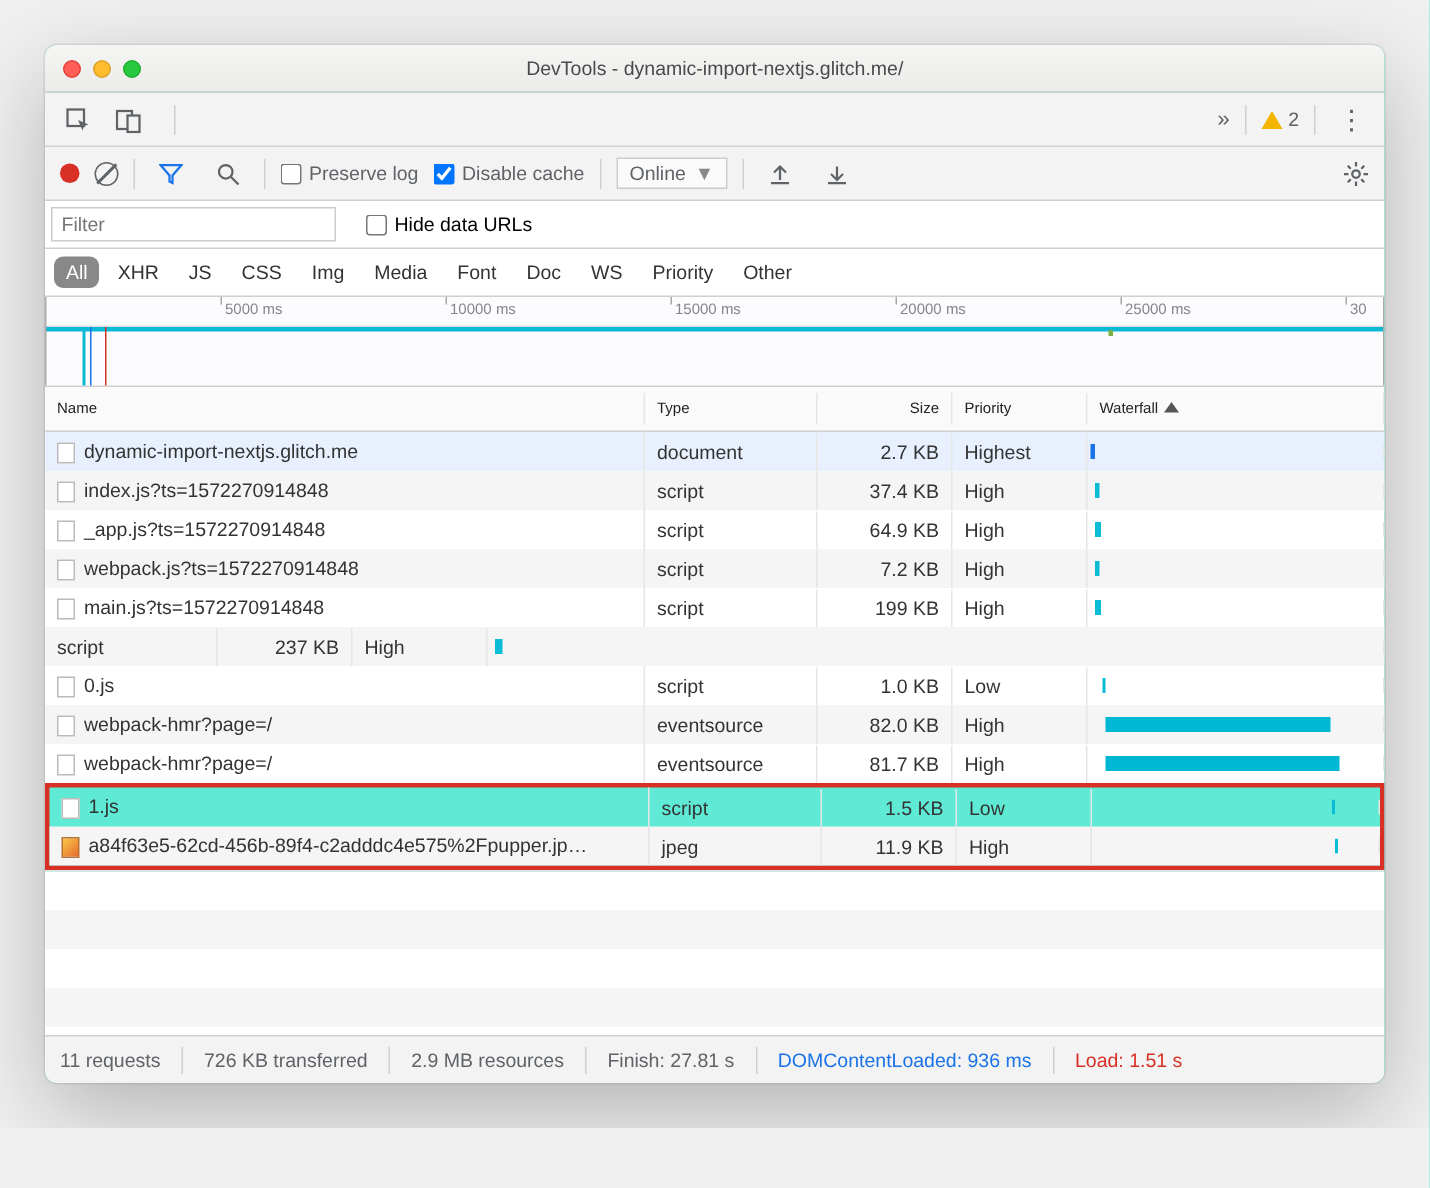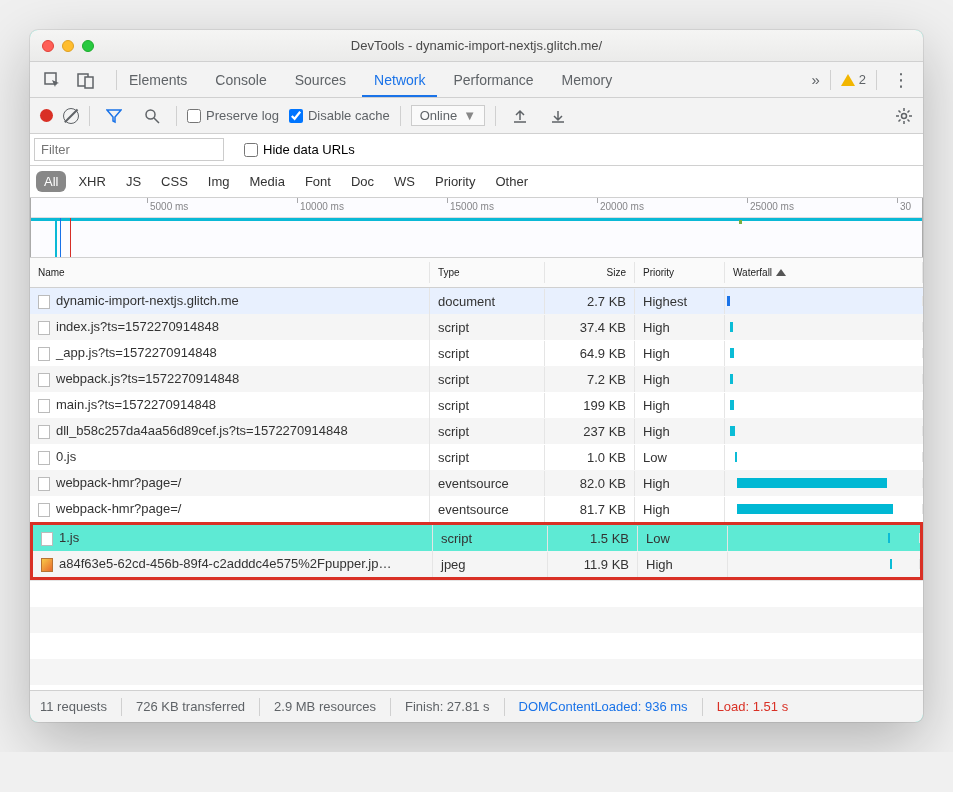--- a/index.html
+++ b/index.html
@@ -91,28 +91,20 @@
           </svg>
       </div>
       <div class="icon-btn">
         <svg width="18" height="18" viewBox="0 0 18 18">
             <rect x="1" y="3" width="10" height="12" fill="none" stroke="#5f6367" stroke-width="1.5"></rect>
             <rect x="8" y="6" width="8" height="11" fill="#f3f3f3" stroke="#5f6367" stroke-width="1.5"></rect>
           </svg>
       </div>
     </div>
     <div class="sep"></div>
-    <div class="tablist" id="tablist">
-        <div class="tab">Elements</div>
-        <div class="tab">Console</div>
-        <div class="tab">Sources</div>
-        <div class="tab active">Network</div>
-        <div class="tab">Performance</div>
-        <div class="tab">Memory</div>
-      </div>
     <div class="tabs-right">
       <span style="font-size:15px;">»</span>
       <div class="sep"></div>
       <div class="warn">
         <div class="warn-tri"></div>
         <span>2</span>
       </div>
       <div class="sep"></div>
       <div class="icon-btn" style="font-size:18px;">⋮</div>
     </div>
@@ -253,21 +245,20 @@
       <div class="row">
         <div class="td col-name"><span class="file-icon"></span>main.js?ts=1572270914848</div>
         <div class="td col-type">script</div>
         <div class="td col-size">199 KB</div>
         <div class="td col-priority">High</div>
         <div class="td col-waterfall">
           <div class="wf-bar" style="left:5px;width:4px;background:#0bbcd6;"></div>
         </div>
       </div>
       <div class="row">
-        <div class="td col-name"><span class="file-icon"></span>dll_b58c257da4aa56d89cef.js?ts=1572270914848</div>
         <div class="td col-type">script</div>
         <div class="td col-size">237 KB</div>
         <div class="td col-priority">High</div>
         <div class="td col-waterfall">
           <div class="wf-bar" style="left:5px;width:5px;background:#0bbcd6;"></div>
         </div>
       </div>
       <div class="row">
         <div class="td col-name"><span class="file-icon"></span>0.js</div>
         <div class="td col-type">script</div>

